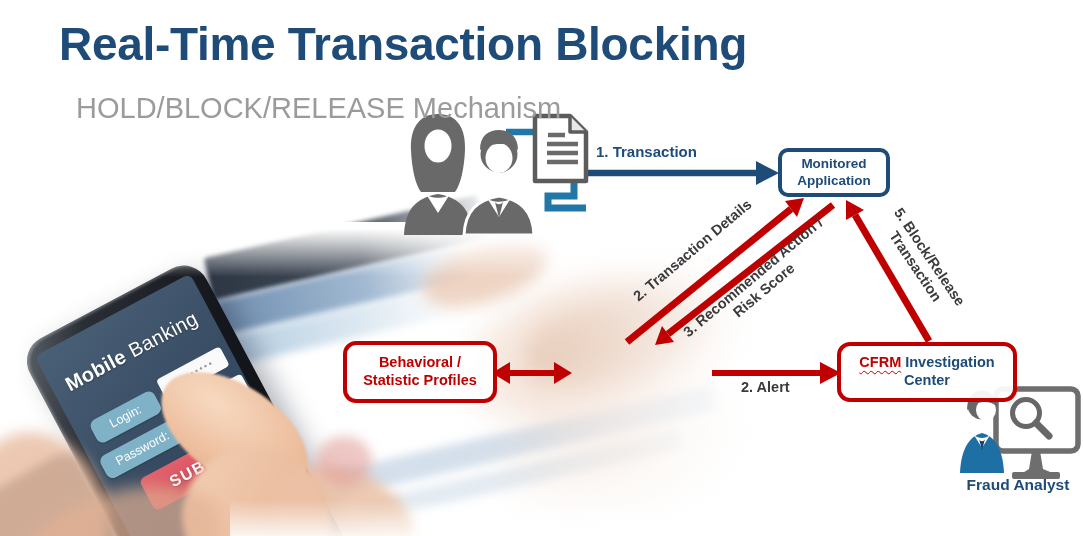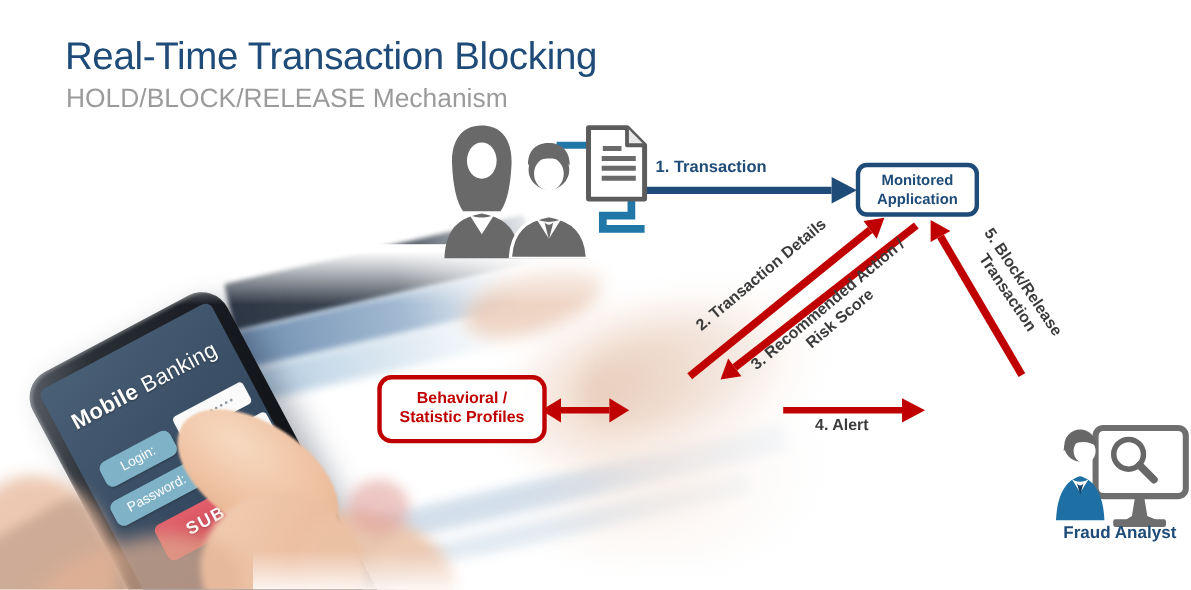--- a/index.html
+++ b/index.html
@@ -2,23 +2,23 @@
 <html style="--navy: #1e4b78; --red: #c00000; --label-gray: #3b3b3b; --subtitle-gray: #9b9b9b; --icon-gray: #696969; --steel-blue: #2077a8; --analyst-blue: #1e6fa3; --phone-pill-teal: #7fb2c7; --phone-submit-red: #d9505e;"><head>
 <meta charset="utf-8">
 <style>
   html,body{margin:0;padding:0;background:#fff;}
   *{box-sizing:border-box;}
   .stage{
     position:relative;width:1083px;height:536px;overflow:hidden;background:#fff;
     font-family:"Liberation Sans",sans-serif;
   }
   
-  .title{position:absolute;left:59px;top:32px;margin:0;font-size:35px;font-weight:400;
+  .title{position:absolute;left:59px;top:17px;margin:0;font-size:46px;font-weight:700;
     letter-spacing:-0.3px;color:var(--navy,#1e4b78);z-index:8;white-space:nowrap;}
-  .subtitle{position:absolute;left:60px;top:76px;margin:0;font-size:24px;font-weight:400;
+  .subtitle{position:absolute;left:60px;top:76px;margin:16px;font-size:29px;font-weight:400;
     color:var(--subtitle-gray,#9b9b9b);z-index:8;white-space:nowrap;}
 
   
   .photo{position:absolute;inset:0;z-index:1;overflow:hidden;}
   .photo div{position:absolute;}
   .streak{border-radius:3px;}
   .streak-dark{left:205px;top:226px;width:280px;height:44px;transform:rotate(-13deg);
     background:linear-gradient(90deg,rgba(36,46,60,.95),rgba(30,40,54,.85) 55%,rgba(60,80,105,.12));filter:blur(2px);z-index:1;}
   .streak-mid{left:215px;top:272px;width:255px;height:36px;transform:rotate(-13deg);
     background:linear-gradient(90deg,rgba(96,130,167,.9),rgba(127,160,193,.72) 60%,rgba(170,195,220,.08));filter:blur(3px);z-index:1;}
@@ -219,33 +219,39 @@
       </g>
     </g>
   </svg>
 
   <div class="label l1">1. Transaction</div>
   <div class="label l2">2. Transaction Details</div>
   <div class="label l3">
     <span>3. Recommended Action /</span><br>
     <span>Risk Score</span>
   </div>
-  <div class="label l4">4. Alert</div>
+  <div class="label l4">2. Alert</div>
   <div class="label l5">
     <span>5. Block/Release</span><br>
     <span>Transaction</span>
   </div>
 
   <div class="node node-red node-beh">
     <div>Behavioral /</div>
     <div>Statistic Profiles</div>
   </div>
   <div class="node node-app">
     <div>Monitored</div>
     <div>Application</div>
+  </div>
+  <div class="node node-red node-inv">
+    <div>
+      <span class="brand">CFRM</span><span>Investigation</span>
+    </div>
+    <div>Center</div>
   </div>
 
   <svg class="analyst" width="136" height="100" viewBox="0 0 136 100">
     <g>
       <rect x="48" y="3" width="82" height="62" rx="7" fill="#ffffff" stroke="#6e6e6e" stroke-width="5.5"></rect>
       <path fill="#6e6e6e" d="M84,65 L81,83 L73,88 L107,88 L95,83 L92,65 Z"></path>
       <rect x="64" y="86" width="48" height="7" rx="2" fill="#6e6e6e"></rect>
     </g>
     <g>
       <circle cx="78" cy="27" r="13.5" fill="none" stroke="#676767" stroke-width="5"></circle>

